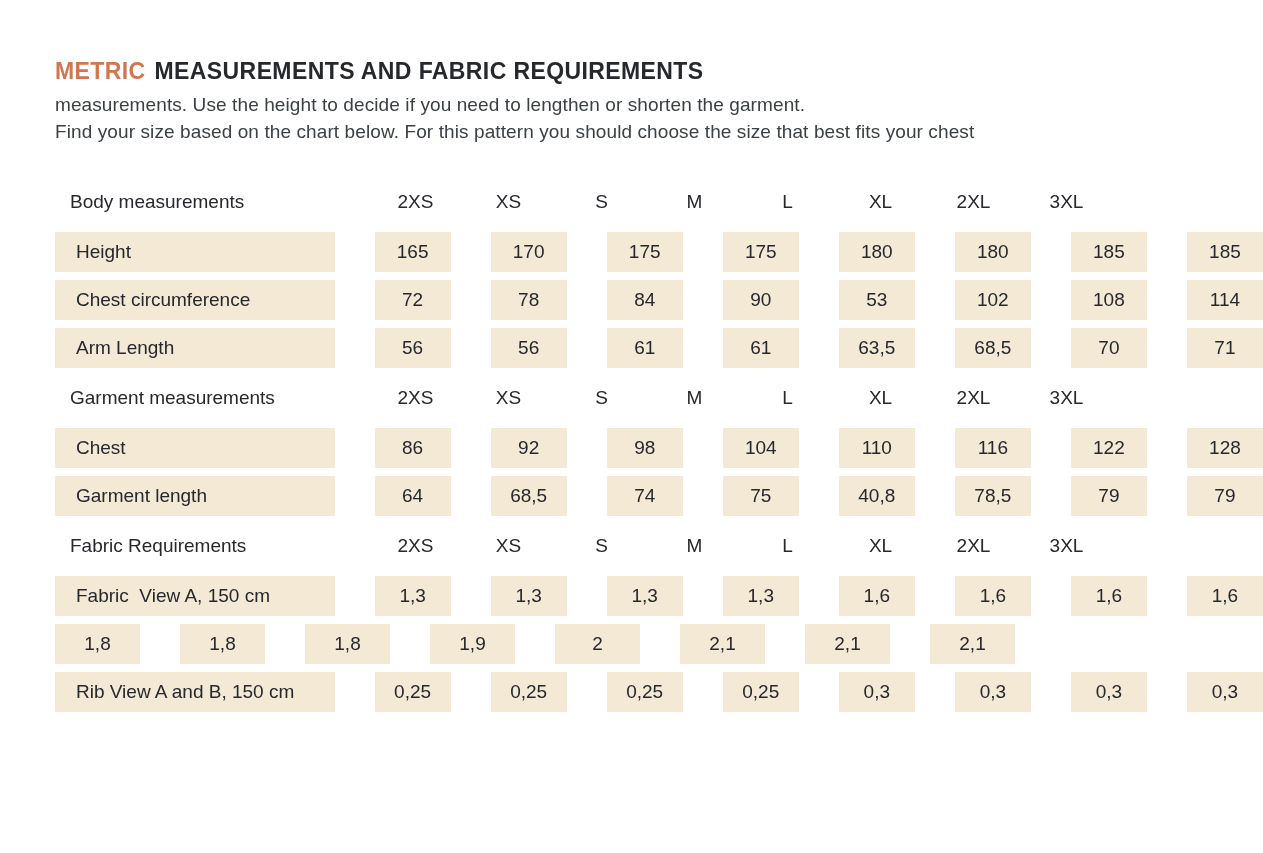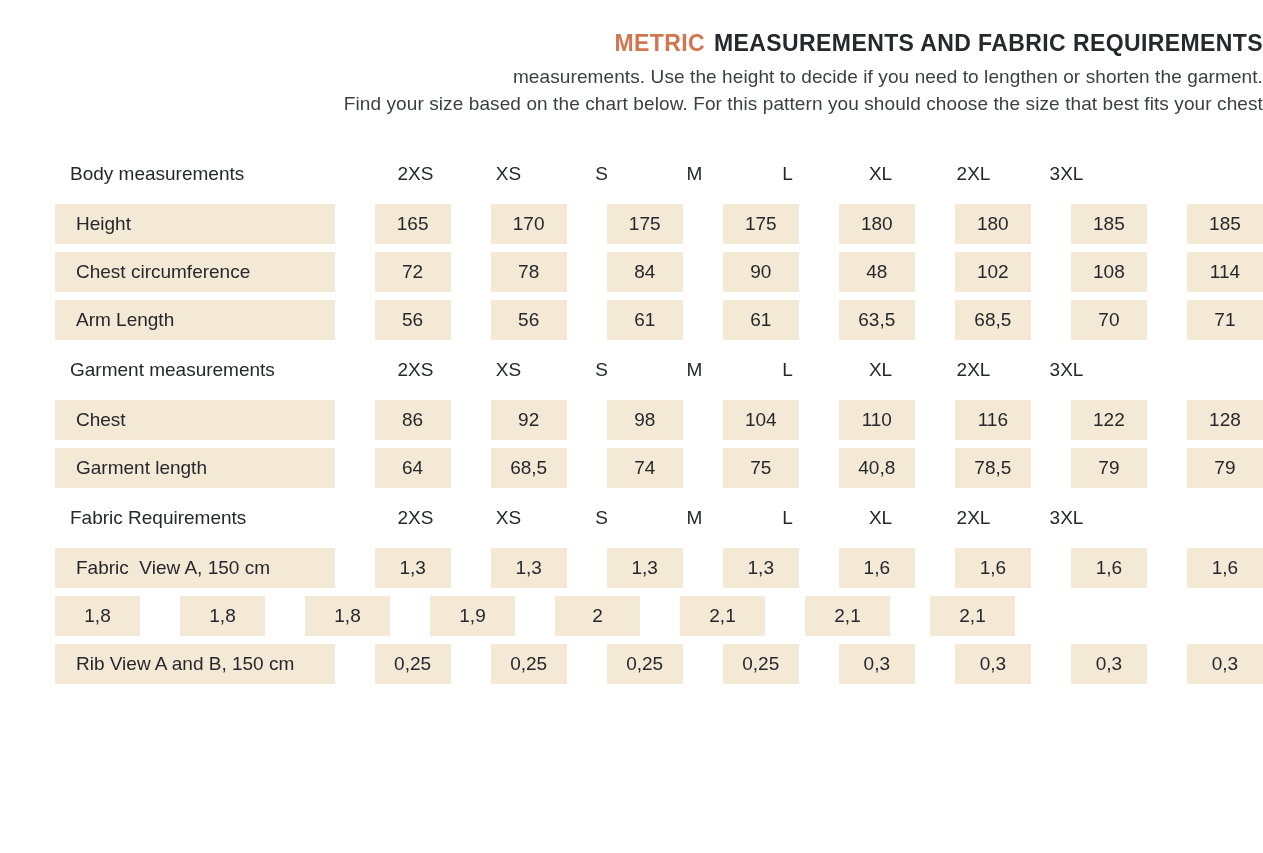--- a/index.html
+++ b/index.html
@@ -4,21 +4,21 @@
 <style>
   * { margin: 0; padding: 0; box-sizing: border-box; }
   html, body { background: #ffffff; }
   body {
     width: 1263px;
     height: 853px;
     overflow: hidden;
     font-family: "Liberation Sans", sans-serif;
     color: #26282e;
   }
-  .page { padding: 28px 0 0 55px; text-align: right; }
+  .page { padding: 56px 0 0 55px; }
 
   h1.title {
     font-size: 23px;
     font-weight: 700;
     letter-spacing: 0.4px;
     line-height: 30px;
     color: #26282e;
     margin-bottom: 5px;
   }
   h1.title .accent { color: #d1764f; margin-right: 9px; }
@@ -95,21 +95,21 @@
       <div class="cell val">185</div>
       <div class="cell val">185</div>
     </div>
 
     <div class="row data-row">
       <div class="cell label">Chest circumference</div>
       <div class="cell val">72</div>
       <div class="cell val">78</div>
       <div class="cell val">84</div>
       <div class="cell val">90</div>
-      <div class="cell val">48</div>
+      <div class="cell val">53</div>
       <div class="cell val">102</div>
       <div class="cell val">108</div>
       <div class="cell val">114</div>
     </div>
 
     <div class="row data-row">
       <div class="cell label">Arm Length</div>
       <div class="cell val">56</div>
       <div class="cell val">56</div>
       <div class="cell val">61</div>

